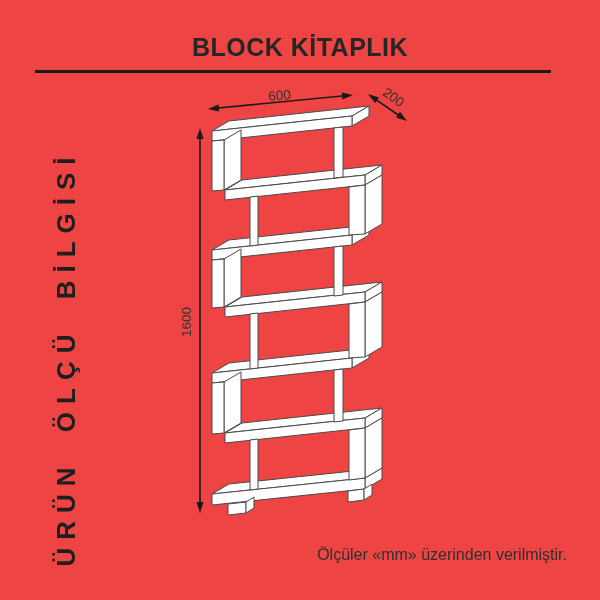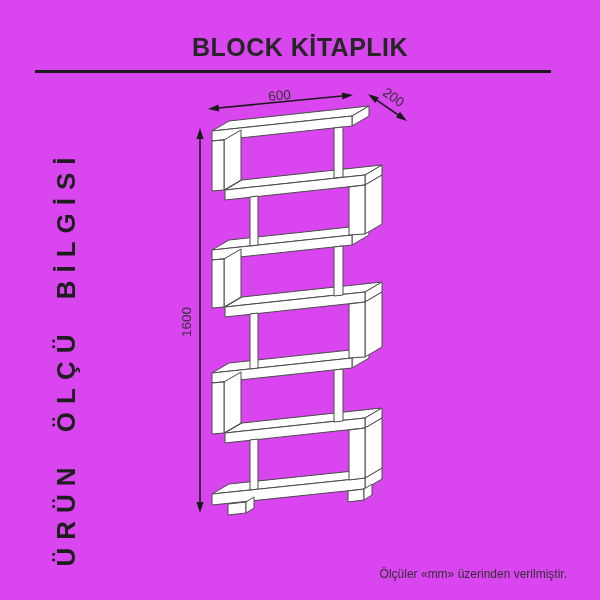--- a/index.html
+++ b/index.html
@@ -5,21 +5,21 @@
   html, body {
     margin: 0;
     padding: 0;
     background: #ffffff;
     font-family: "Liberation Sans", sans-serif;
   }
   .page {
     position: relative;
     width: 600px;
     height: 600px;
-    background: #d946ef;
+    background: #ef4444;
     overflow: hidden;
   }
   .page-title {
     position: absolute;
     top: 33px;
     left: 0;
     width: 600px;
     margin: 0;
     text-align: center;
     font-size: 25px;
@@ -49,23 +49,22 @@
   }
   .drawing {
     position: absolute;
     left: 0;
     top: 0;
   }
   .footnote {
     position: absolute;
     top: 546px;
     right: 33px;
-    font-size: 12px;
+    font-size: 16px;
     color: #303030;
-    margin-top: 21px;
   }
   .shelf-face {
     fill: #ffffff;
     stroke: #4a4a4a;
     stroke-width: 1;
     stroke-linejoin: round;
   }
   .dim-line {
     stroke: #1a1a1a;
     stroke-width: 1.6;

